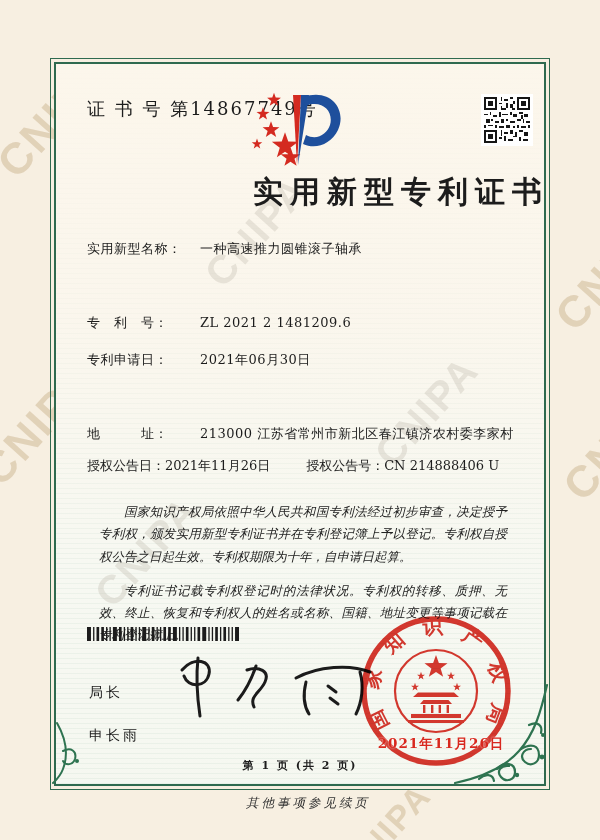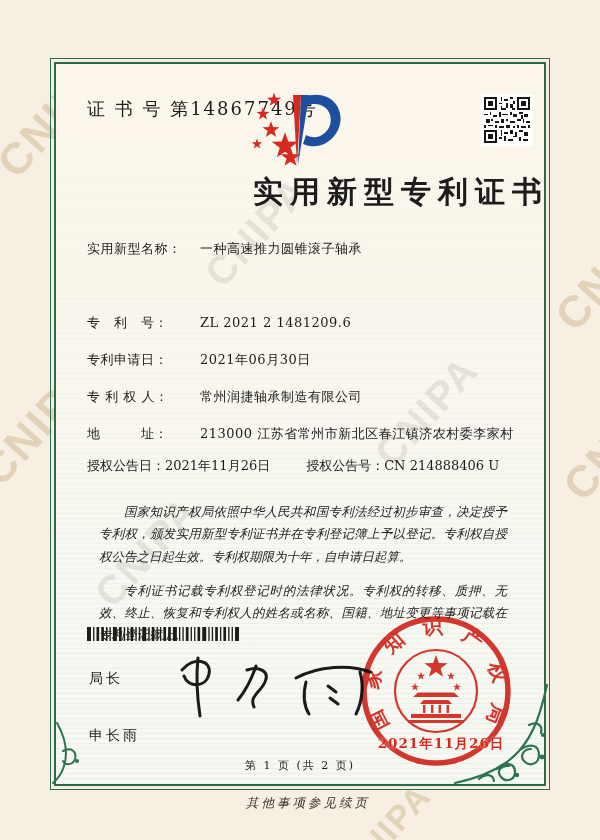--- a/index.html
+++ b/index.html
@@ -42,21 +42,21 @@
   .paras p{margin:12px;text-indent:2em;}
   .barcode{position:absolute;left:36px;top:568px;z-index:5;line-height:0;}
   .signer{position:absolute;left:38px;z-index:5;font-size:14px;letter-spacing:3px;}
   .sig{position:absolute;left:95px;top:585px;z-index:6;}
   .seal{position:absolute;left:305px;top:552px;z-index:7;mix-blend-mode:multiply;opacity:.92;}
   .seal-date{
     position:absolute;left:300px;top:676px;width:180px;text-align:center;z-index:8;
     color:#d8281e;font-weight:bold;font-size:13.5px;letter-spacing:1px;
     text-shadow:0 0 2px rgba(255,255,255,.9);
   }
-  .pagenum{position:absolute;left:0;top:699px;width:100%;text-align:center;font-size:11px;letter-spacing:2px;z-index:5;}
+  .pagenum{position:absolute;left:0;top:699px;width:100%;text-align:center;font-size:11px;letter-spacing:2px;z-index:5;font-weight:bold;}
   .footer-note{
     position:absolute;left:8px;top:795px;width:100%;text-align:center;z-index:2;
     font-size:12.5px;letter-spacing:3px;font-style:italic;color:#333;
   }
   .flourish{position:absolute;z-index:9;line-height:0;}
 </style>
 </head>
 <body>
 
 <span class="wm outer" style="left:-18px;top:92px;">CNIPA</span>
@@ -160,23 +160,20 @@
 
   <div class="frow" style="top:181px">
     <span class="flabel">实用新型名称：</span><span class="fvalue">一种高速推力圆锥滚子轴承</span>
   </div>
   <div class="frow" style="top:255px">
     <span class="flabel">专　利　号：</span><span class="fvalue">ZL 2021 2 1481209.6</span>
   </div>
   <div class="frow" style="top:292px">
     <span class="flabel">专利申请日：</span><span class="fvalue">2021年06月30日</span>
   </div>
-  <div class="frow" style="top:329px">
-    <span class="flabel">专 利 权 人：</span><span class="fvalue">常州润捷轴承制造有限公司</span>
-  </div>
   <div class="frow" style="top:366px">
     <span class="flabel">地　　　址：</span><span class="fvalue">213000 江苏省常州市新北区春江镇济农村委李家村</span>
   </div>
   <div class="frow" style="top:398px">
     <span>授权公告日：</span><span>2021年11月26日</span><span class="grant2">授权公告号：</span><span>CN 214888406 U</span>
   </div>
 
   <div class="paras">
     <p>国家知识产权局依照中华人民共和国专利法经过初步审查，决定授予专利权，颁发实用新型专利证书并在专利登记簿上予以登记。专利权自授权公告之日起生效。专利权期限为十年，自申请日起算。</p>
     <p>专利证书记载专利权登记时的法律状况。专利权的转移、质押、无效、终止、恢复和专利权人的姓名或名称、国籍、地址变更等事项记载在专利登记簿上。</p>
@@ -216,21 +213,21 @@
         <rect x="94.39999999999996" y="0" width="1" height="14"></rect>
         <rect x="96.99999999999996" y="0" width="2" height="14"></rect>
         <rect x="100.59999999999995" y="0" width="1" height="14"></rect>
         <rect x="103.19999999999995" y="0" width="2" height="14"></rect>
         <rect x="106.79999999999994" y="0" width="1" height="14"></rect>
         <rect x="109.39999999999993" y="0" width="1" height="14"></rect>
         <rect x="111.99999999999993" y="0" width="3" height="14"></rect>
       </svg>
   </div>
 
-  <div class="signer" style="top:611px">局长</div>
+  <div class="signer" style="top:625px">局长</div>
   <div class="signer" style="top:668px">申长雨</div>
 
   <div class="sig">
     <svg width="250" height="85" viewBox="0 0 250 85" fill="none" stroke="#1b1b1b" stroke-width="3" stroke-linecap="round">
       <path d="M52,14 C50,32 51,52 54,72"></path>
       <path d="M36,26 C48,12 66,16 63,30 C60,44 42,44 38,32"></path>
       <path d="M110,22 C106,34 100,46 92,56"></path>
       <path d="M101,26 C113,22 124,27 119,38 C114,49 103,52 108,63"></path>
       <path d="M150,34 C172,22 204,20 224,28"></path>
       <path d="M160,38 C157,50 158,62 163,70"></path>

